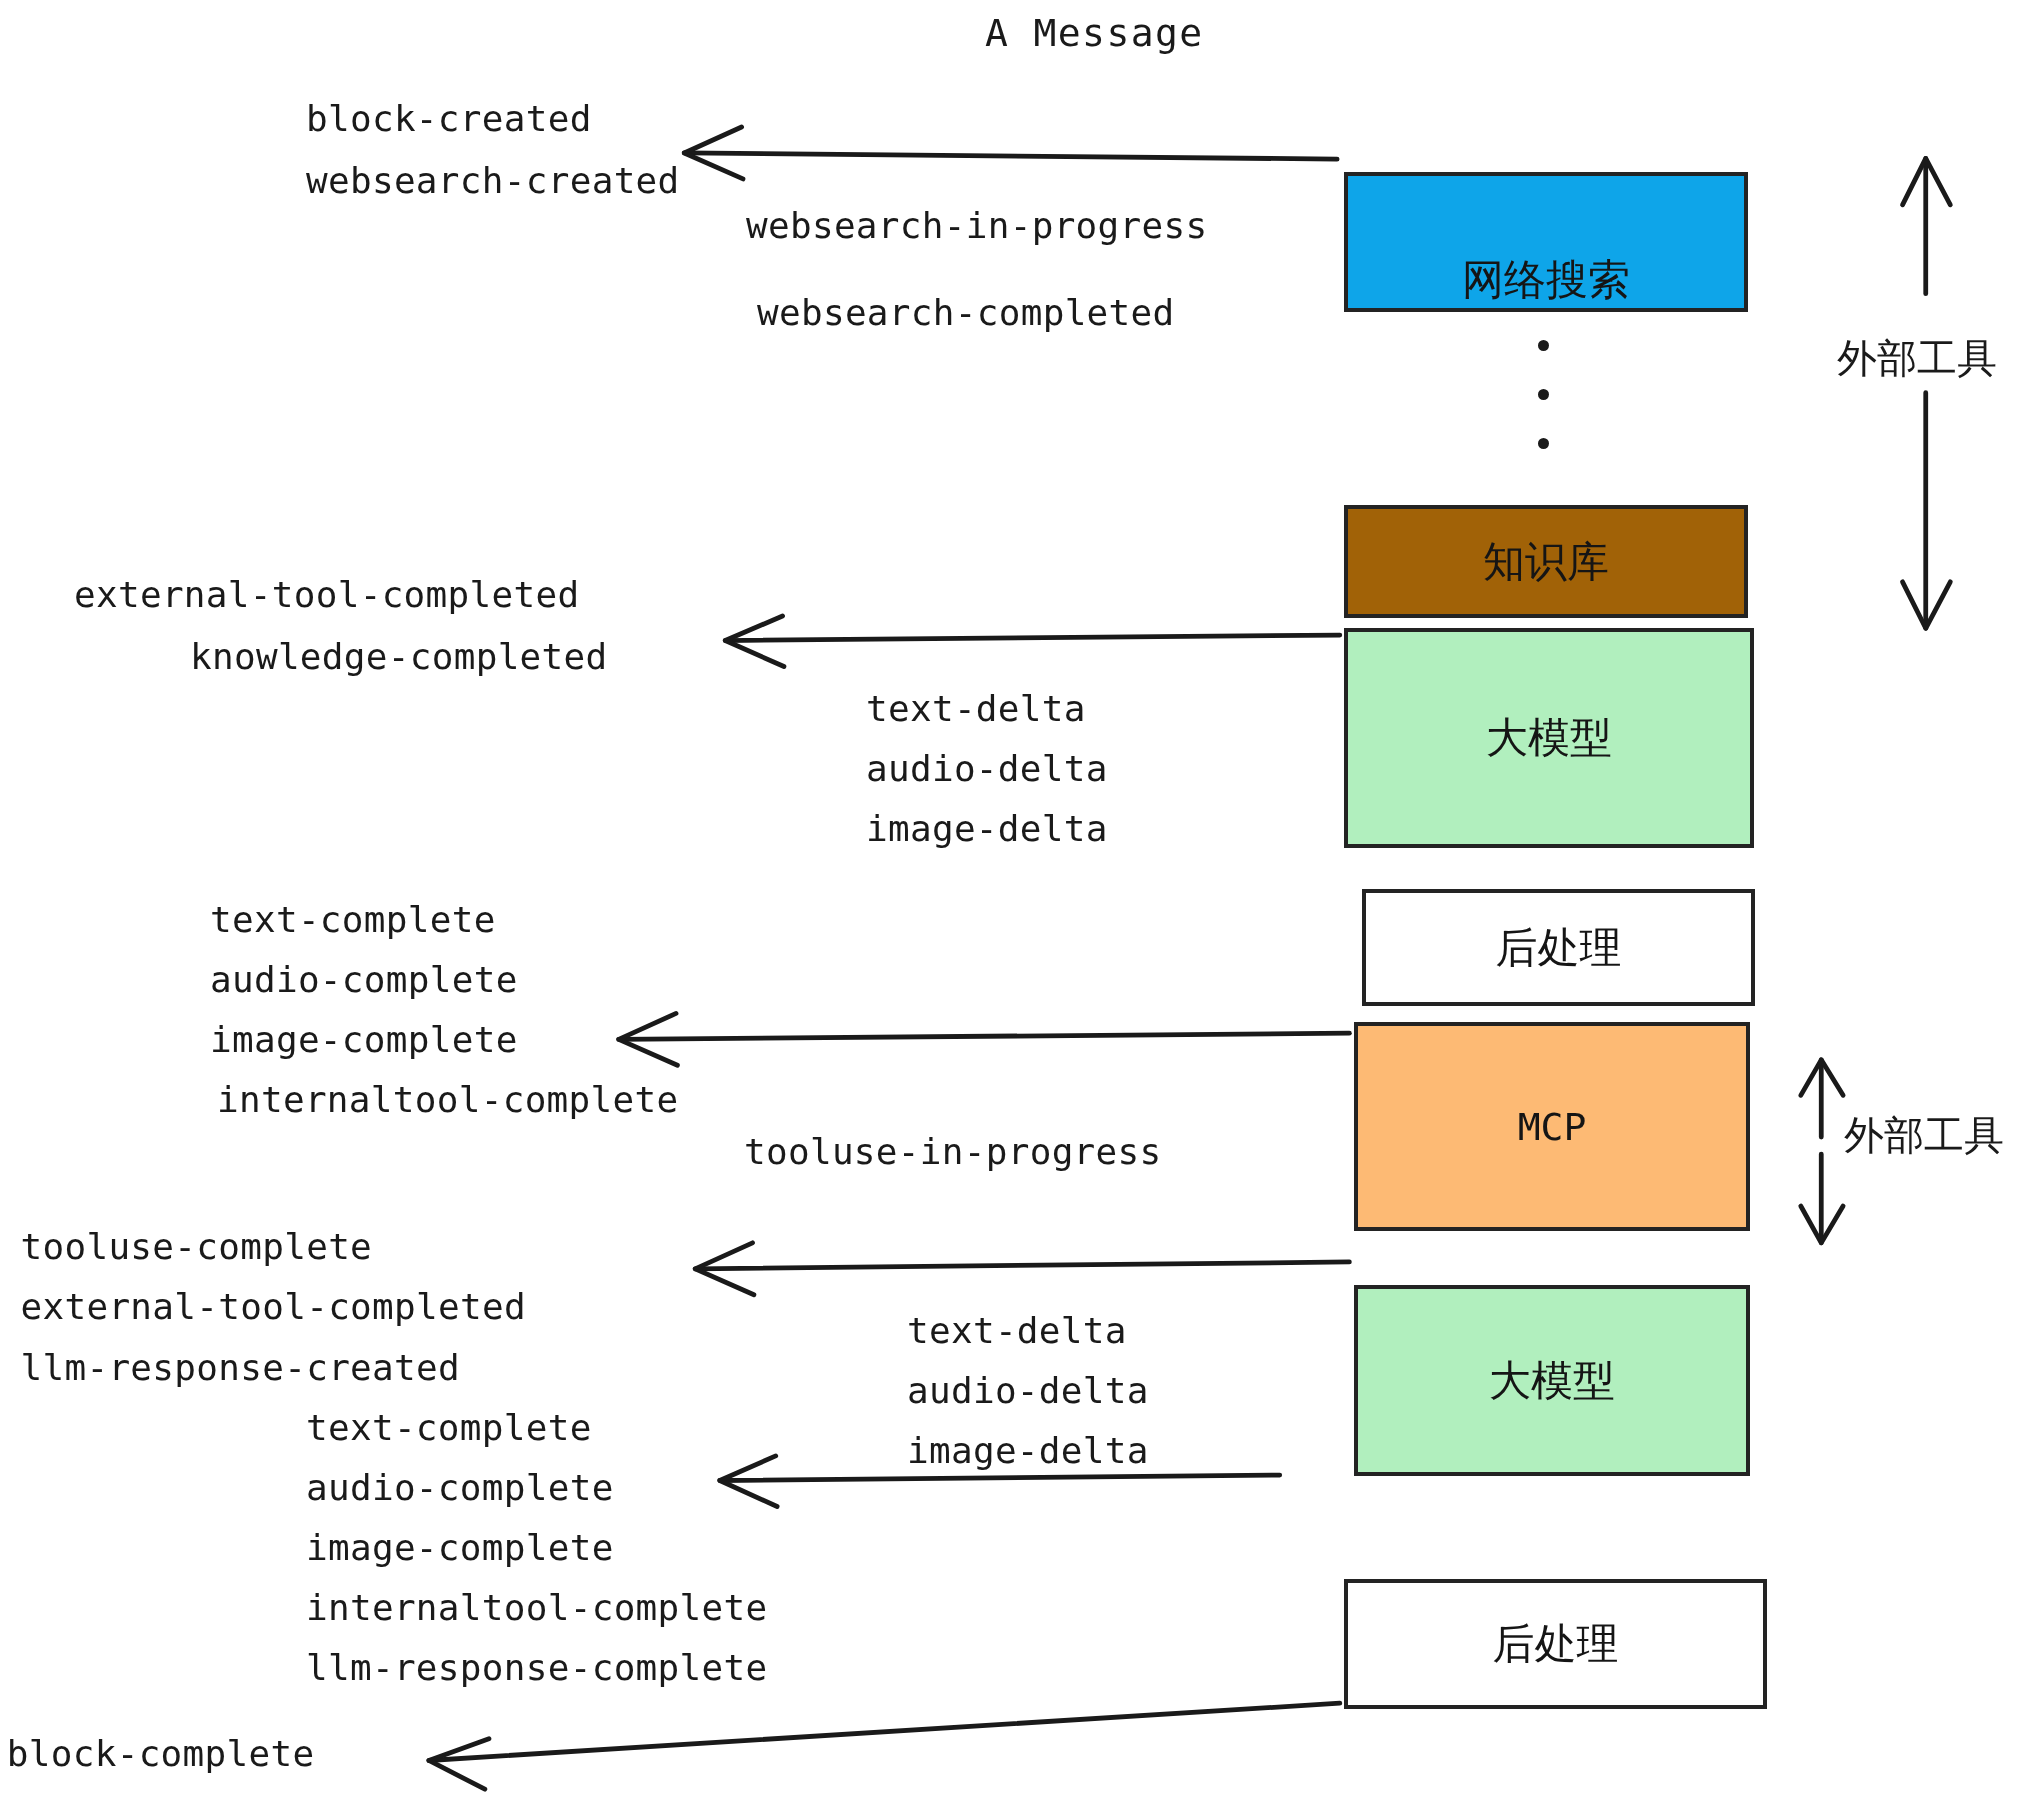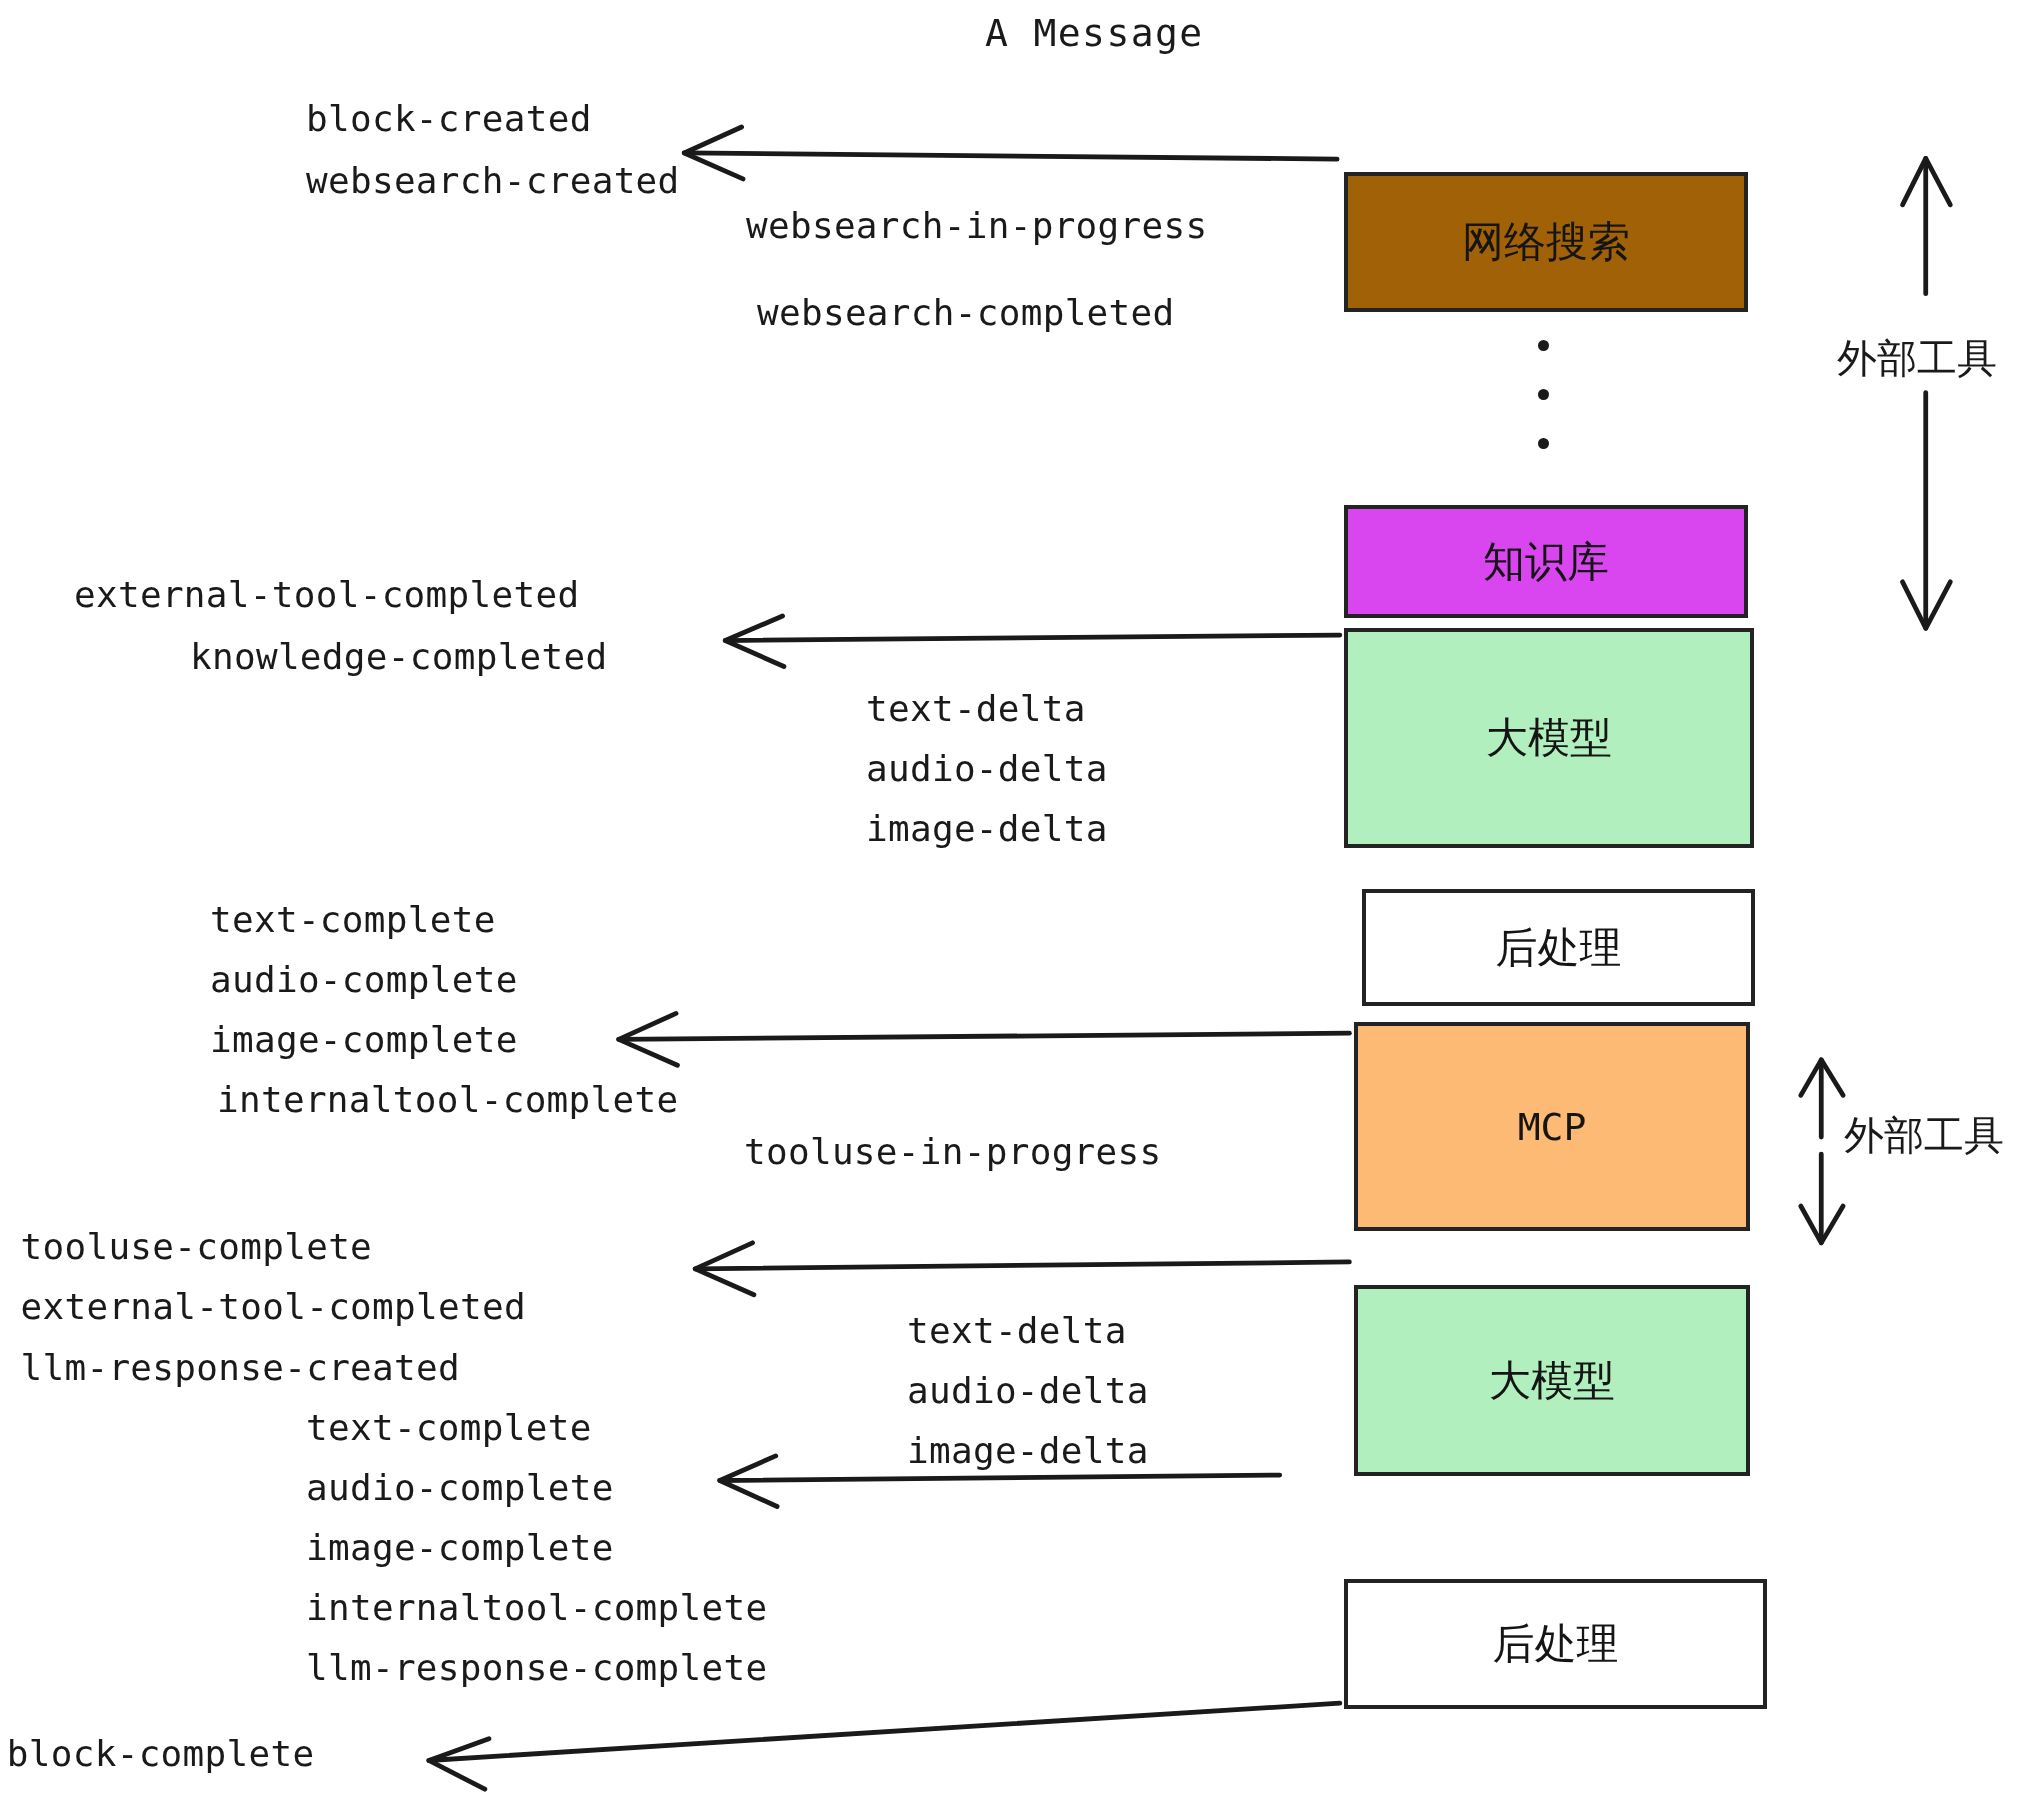--- a/index.html
+++ b/index.html
@@ -82,25 +82,25 @@
     <g>
       <path d="M 2667 1665 L 2667 1552" stroke="#1a1a1a" stroke-width="7" fill="none" stroke-linecap="round"></path>
       <path d="M 2637 1604 L 2667 1552 L 2699 1604" stroke="#1a1a1a" stroke-width="7" fill="none" stroke-linecap="round" stroke-linejoin="round"></path>
       <path d="M 2667 1690 L 2667 1820" stroke="#1a1a1a" stroke-width="7" fill="none" stroke-linecap="round"></path>
       <path d="M 2637 1766 L 2667 1820 L 2699 1766" stroke="#1a1a1a" stroke-width="7" fill="none" stroke-linecap="round" stroke-linejoin="round"></path>
     </g>
   </svg>
 
   <div class="title" style="left:985px;top:13.7px;">A Message</div>
 
-  <div class="box" style="left:1344px;top:172px;width:404px;height:140px;background:#a16207;">
+  <div class="box" style="left:1344px;top:172px;width:404px;height:140px;background:#0ea5e9;align-items:flex-end;">
     <span>网络搜索</span>
   </div>
 
-  <div class="box" style="left:1344px;top:505px;width:404px;height:113px;background:#d946ef;">
+  <div class="box" style="left:1344px;top:505px;width:404px;height:113px;background:#a16207;">
     <span>知识库</span>
   </div>
 
   <div class="box" style="left:1344px;top:628px;width:410px;height:220px;background:#b1efbe;">
     <span>大模型</span>
   </div>
 
   <div class="box" style="left:1362px;top:889px;width:393px;height:117px;background:#ffffff;">
     <span>后处理</span>
   </div>

